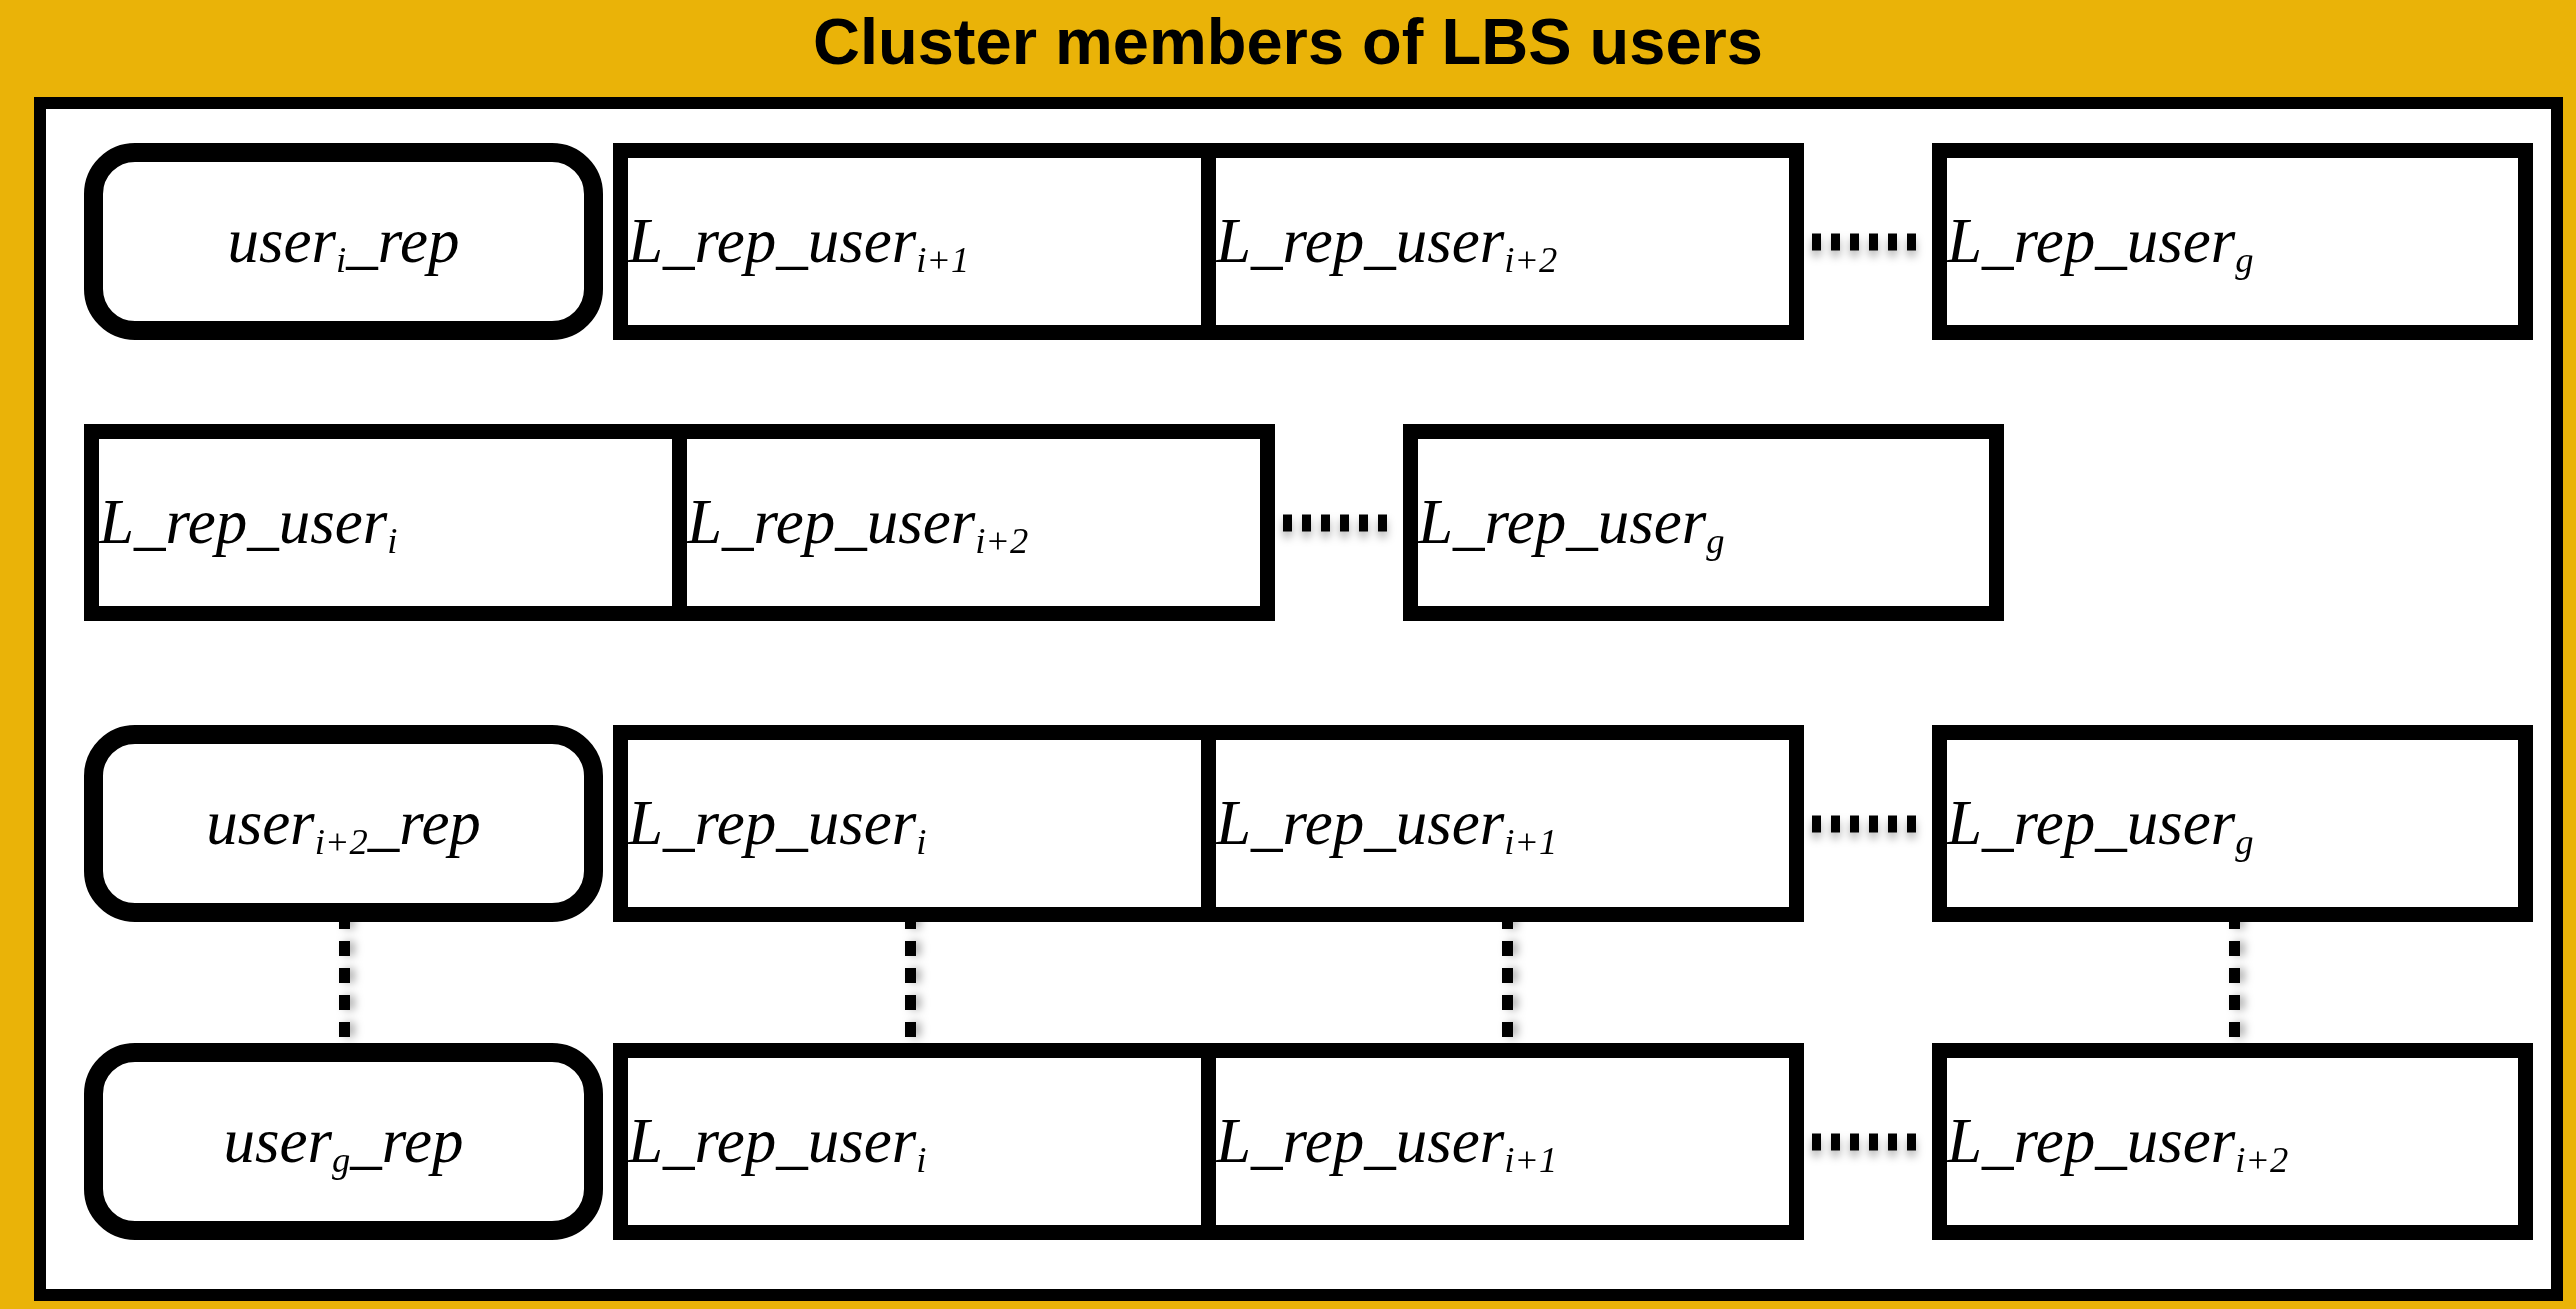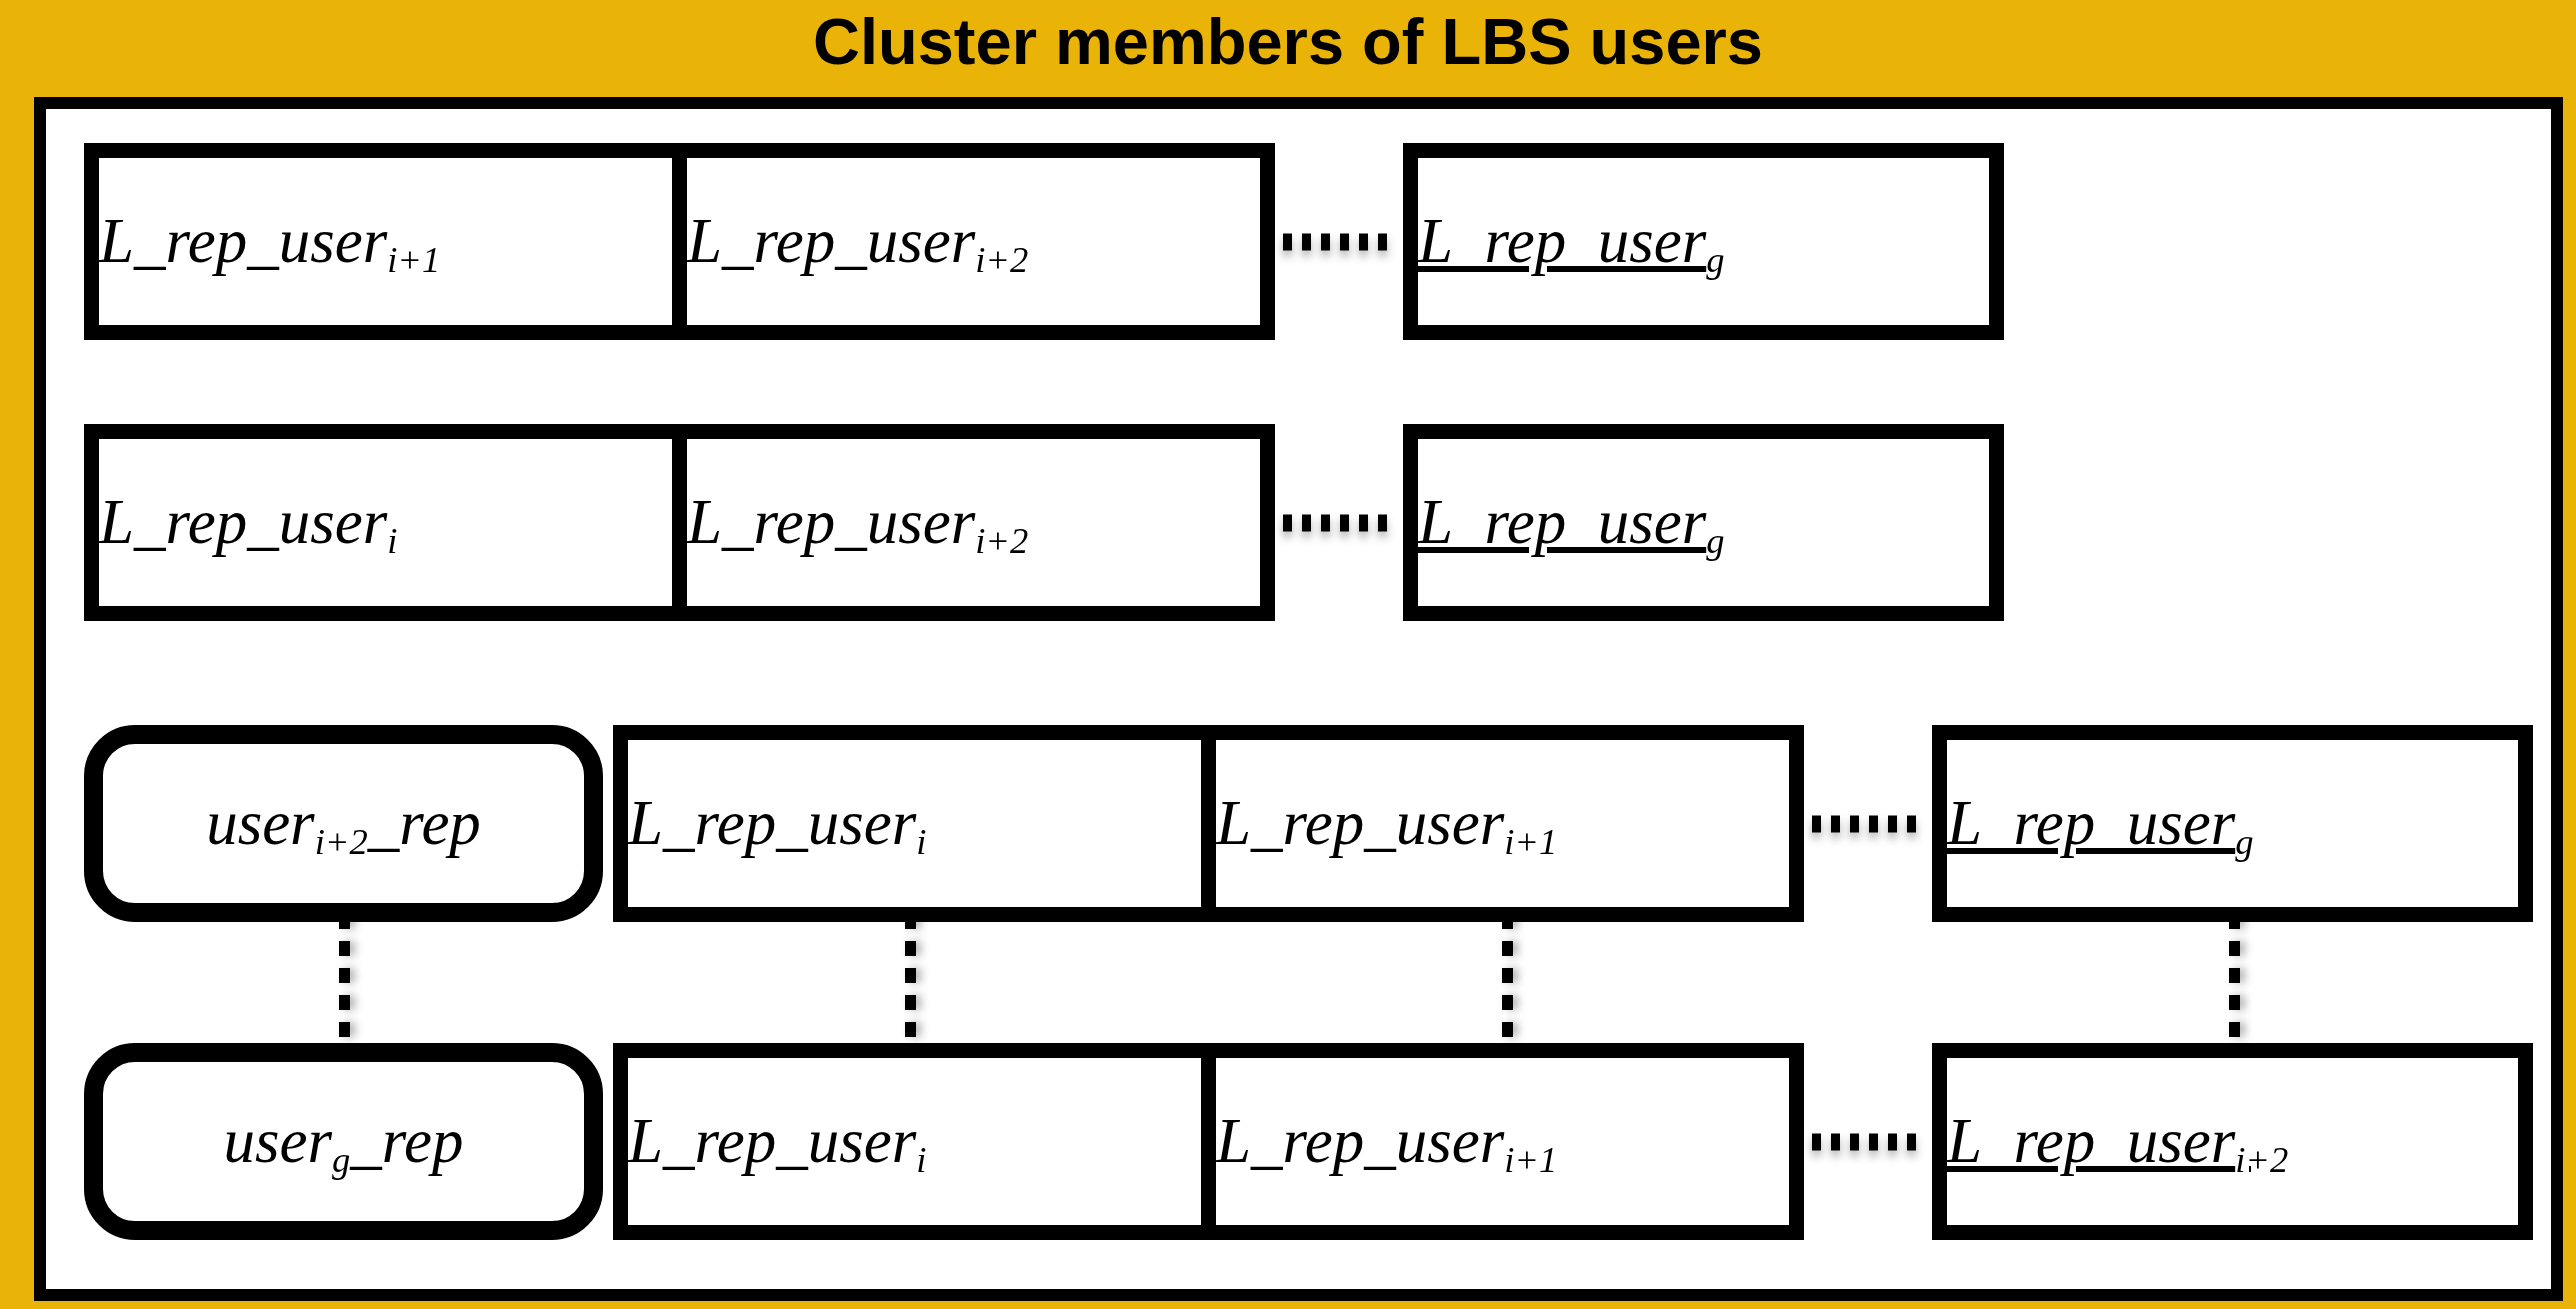--- a/index.html
+++ b/index.html
@@ -17,21 +17,21 @@
 
   .row{position:absolute;left:38px;height:197px;display:flex;align-items:stretch;}
 
   .rep{width:519px;margin-right:10px;border:19px solid #000;border-radius:51px;
        background:#fff;display:flex;align-items:center;justify-content:center;
        box-sizing:border-box;}
 
   .cell{width:603px;border:15px solid #000;background:#fff;
         display:flex;align-items:center;box-sizing:border-box;}
   .cell.mid{margin-left:-15px;}
-  .cell.last{width:601px;text-decoration:underline;}
+  .cell.last{width:601px;}
 
   .hgap{width:128px;position:relative;align-self:stretch;}
   .hdots{position:absolute;top:50%;left:8px;right:8px;height:17px;
          transform:translateY(-50%);
          background:repeating-linear-gradient(to right,#000 0 9.4px,transparent 9.4px 19px);
          filter:drop-shadow(0 6px 4px rgba(0,0,0,0.30));}
 
   .vdots-row{position:absolute;left:0;top:783px;width:100%;height:182px;}
   .vdots{position:absolute;top:22px;width:11px;height:140px;
          background:repeating-linear-gradient(to bottom,#000 0 15px,transparent 15px 27px);
@@ -52,20 +52,23 @@
 
   <div class="outer">
     <div id="rows">
       <div class="vdots-row">
         <div class="vdots c1"></div>
         <div class="vdots c2"></div>
         <div class="vdots c3"></div>
         <div class="vdots c4"></div>
       </div>
     <div class="row" style="top: 34px;">
+    <div class="rep">
+      <span class="label">user<sub>i</sub>_rep</span>
+    </div>
     <div class="cell">
       <span class="label">L_rep_user<sub>i+1</sub></span>
     </div>
     <div class="cell mid">
       <span class="label">L_rep_user<sub>i+2</sub></span>
     </div>
     <div class="hgap">
       <div class="hdots"></div>
     </div>
     <div class="cell last">

